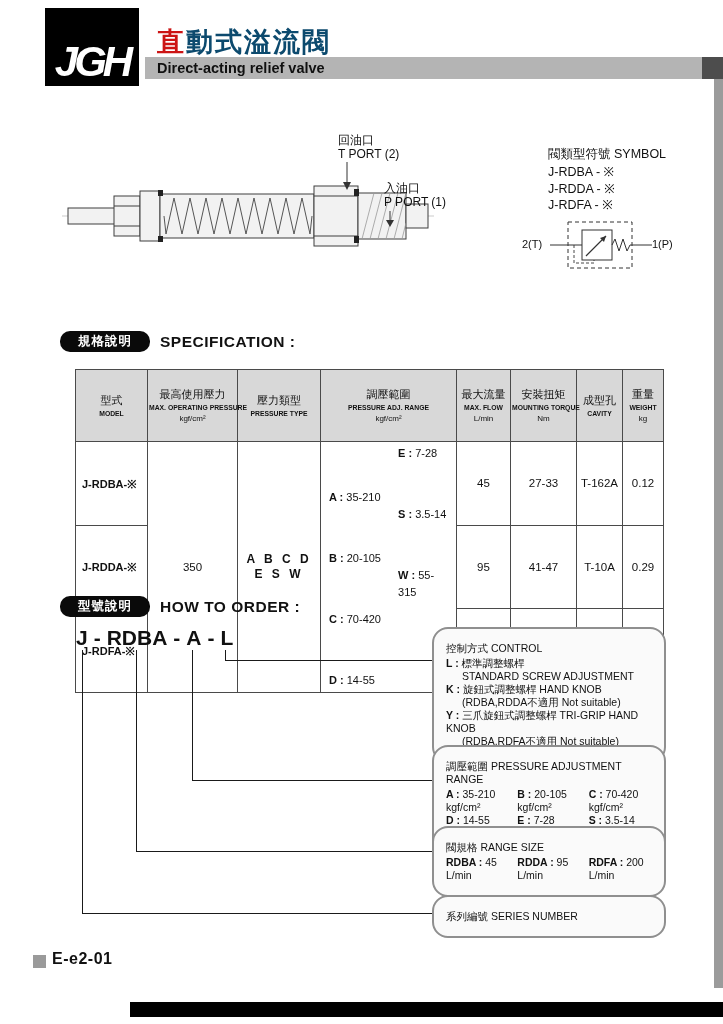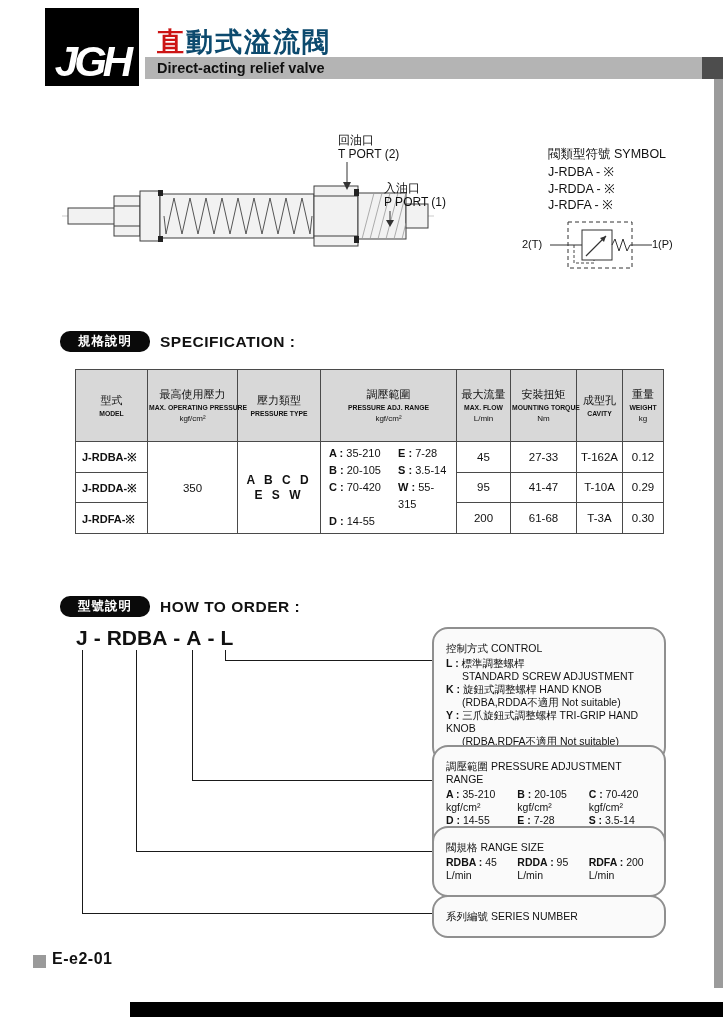--- a/index.html
+++ b/index.html
@@ -49,21 +49,21 @@
   .spec-table th, .spec-table td { border:1px solid #4a4a4a; }
   .spec-table th { background:#d8d8d8; height:72px; vertical-align:middle; text-align:center; font-weight:normal; padding:2px 1px; }
   .spec-table th .zh { font-size:11px; line-height:13px;text-align:center; }
   .spec-table th .en { font-size:6.8px; font-weight:bold; line-height:9px; margin-top:2px; white-space:nowrap; }
   .spec-table th .unit { font-size:8px; line-height:10px; margin-top:2px; }
   .spec-table td { height:25px; text-align:center; vertical-align:middle; font-size:11.5px; background:#fff; }
   .spec-table td.model { text-align:left; padding-left:6px; font-weight:bold; font-size:11px; }
   .spec-table td.ptype { font-weight:bold; font-size:12px; letter-spacing:3px; line-height:15px; }
   .spec-table td.adj { padding:3px 8px; }
   .adj-line { display:flex; font-size:11px; line-height:17px; text-align:left; }
-  .adj-line .half1 { width:58%; }
+  .adj-line .half1 { width:58%;margin-top:44px; }
   .adj-line .half2 { width:42%; }
   .adj-line .k { font-weight:bold; }
 
   
   .order-code { position:absolute; left:76px; top:626px; display:flex; align-items:baseline;
                 font-size:21px; font-weight:bold; gap:6px; letter-spacing:0; }
   .vl { position:absolute; width:1px; background:#1a1a1a; }
   .hl { position:absolute; height:1px; background:#1a1a1a; }
   .vl-l   { left:225px; top:650px; height:11px; }
   .hl-l   { left:225px; top:660px; width:207px; }

